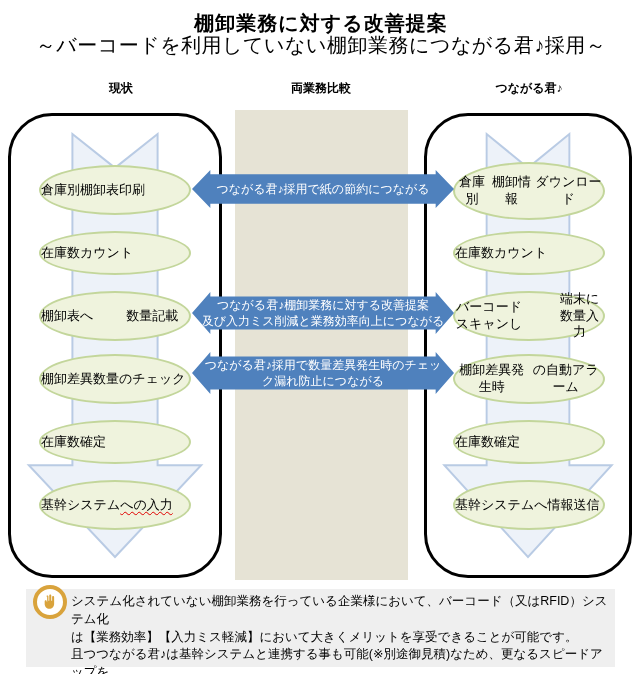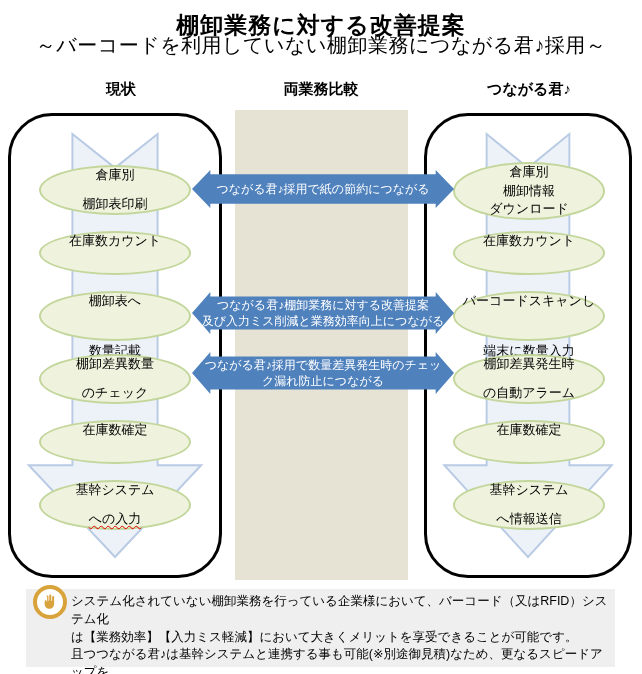--- a/index.html
+++ b/index.html
@@ -3,44 +3,44 @@
 <meta charset="utf-8">
 <style>
   html,body { margin:0; padding:0; background:#fff; }
   .stage {
     position:relative; width:642px; height:674px; background:#ffffff;
     font-family:"Liberation Sans","DejaVu Sans",sans-serif; color:#000;
     overflow:hidden;
   }
   
   .title-line1 { position:absolute; top:10px; left:0; width:642px; text-align:center;
-    font-size:23px; font-weight:bold; letter-spacing:1px; }
+    font-size:20px; font-weight:bold; letter-spacing:1px; }
   .title-line2 { position:absolute; top:32px; left:0; width:642px; text-align:center;
     font-size:20px; font-weight:normal; letter-spacing:0.5px; }
-  .col-header { position:absolute; top:80px; font-size:15px; font-weight:600;
+  .col-header { position:absolute; top:80px; font-size:12px; font-weight:600;
     text-align:center; }
   .hdr-left   { left:41px;  width:160px; }
   .hdr-center { left:241px; width:160px; }
   .hdr-right  { left:449px; width:160px; }
 
   
   .band { position:absolute; left:235px; top:110px; width:173px; height:470px;
     background:#e6e3d5; z-index:1; }
 
   
   .panel { position:absolute; top:113px; height:465px; border:3px solid #000;
     border-radius:44px; box-sizing:border-box; z-index:2; background:transparent; }
   .panel-left  { left:8px;   width:214px; }
   .panel-right { left:424px; width:208px; }
   .panel svg.bigarrow { position:absolute; left:0; top:0; width:100%; height:100%; }
 
   
   .step { position:absolute; width:152px; border:2px solid #c3d69b; background:#eff3dd;
-    border-radius:50%; display:flex; flex-direction:column; align-items:center;
-    justify-content:space-between; text-align:center; font-size:13px; line-height:1.3;
+    border-radius:50%; display:flex; flex-direction:row; align-items:center;
+    justify-content:flex-start; text-align:center; font-size:13px; line-height:1.3;
     z-index:3; box-sizing:border-box; }
   .step span { display:block; }
   .col-cur .step { left:39px; }
   .col-new .step { left:453px; }
   .r1 { top:165px; height:50px; }
   .r1-tall { top:162px; height:58px; }
   .r2 { top:231px; height:44px; }
   .r3 { top:291px; height:50px;gap:33px; }
   .r4 { top:354px; height:50px; }
   .r5 { top:420px; height:44px; }

